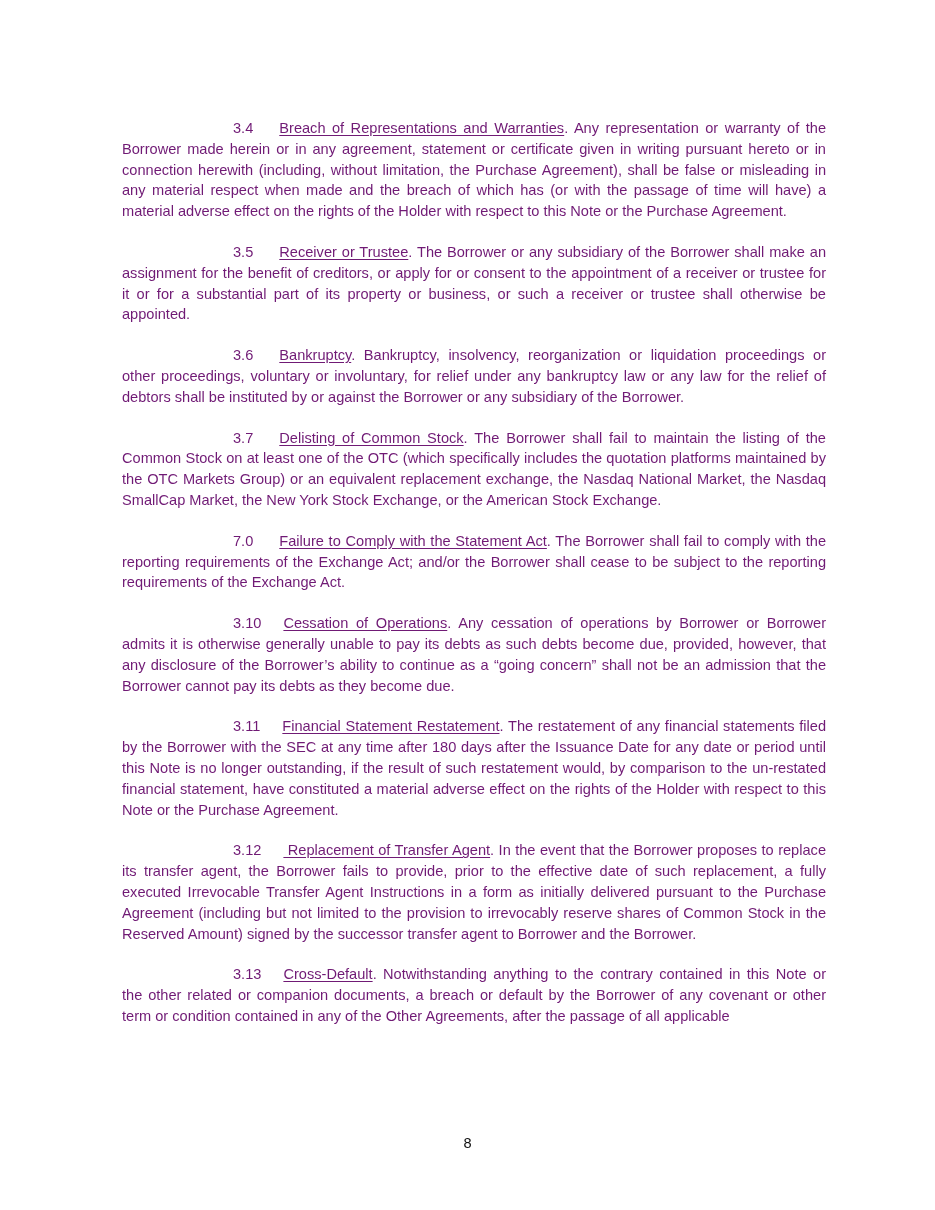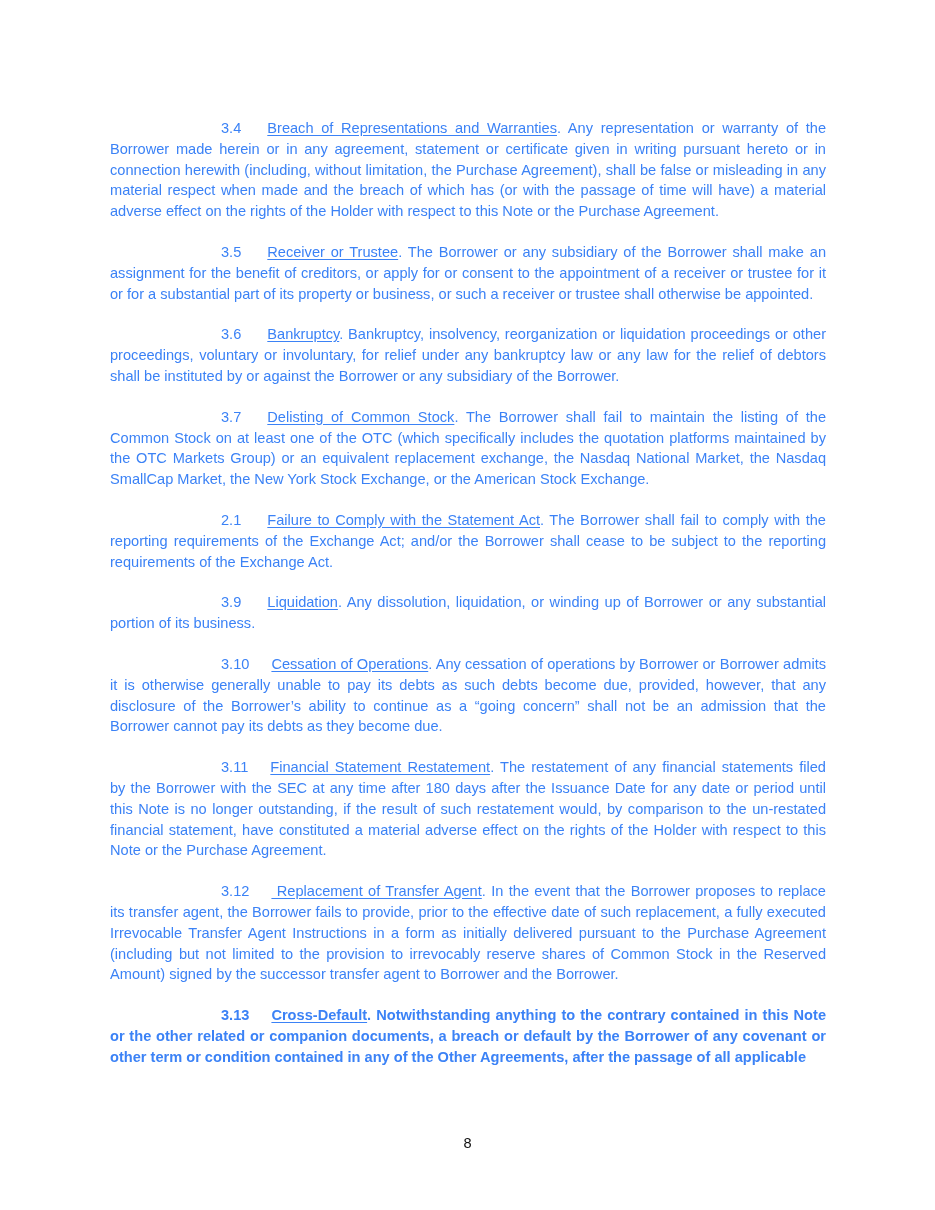--- a/index.html
+++ b/index.html
@@ -18,30 +18,29 @@
     color: #000000;
     overflow: hidden;
   }
   .content {
     position: absolute;
     left: 110px;
     top: 118px;
     width: 716px;
   }
   p.para {
-    margin: 0 0 20px 0;
+    margin: 0 0 20px 12px;
     font-size: 14.6px;
     line-height: 20.8px;
     text-align: justify;
     text-justify: inter-word;
-    color: #3b82f6;
+    color: #701a75;
   }
   p.para:last-child {
     margin-bottom: 0;
-    font-weight: bold;
   }
   .indent {
     display: inline-block;
     width: 111px;
   }
   .num {
     display: inline;
   }
   .gap-sm {
     display: inline-block;
@@ -82,26 +81,23 @@
 
     <p class="para">
       <span class="indent"></span><span class="num">3.6</span><span class="gap-sm"></span><span class="heading">Bankruptcy</span><span>.  Bankruptcy, insolvency, reorganization or liquidation proceedings or other proceedings, voluntary or involuntary, for relief under any bankruptcy law or any law for the relief of debtors shall be instituted by or against the Borrower or any subsidiary of the Borrower.</span>
     </p>
 
     <p class="para">
       <span class="indent"></span><span class="num">3.7</span><span class="gap-sm"></span><span class="heading">Delisting of Common Stock</span><span>.  The Borrower shall fail to maintain the listing of the Common Stock on at least one of the OTC (which specifically includes the quotation platforms maintained by the OTC Markets Group) or an equivalent replacement exchange, the Nasdaq National Market, the Nasdaq SmallCap Market, the New York Stock Exchange, or the American Stock Exchange.</span>
     </p>
 
     <p class="para">
-      <span class="indent"></span><span class="num">2.1</span><span class="gap-sm"></span><span class="heading">Failure to Comply with the Statement Act</span><span>.  The Borrower shall fail to comply with the reporting requirements of the Exchange Act; and/or the Borrower shall cease to be subject to the reporting requirements of the Exchange Act.</span>
+      <span class="indent"></span><span class="num">7.0</span><span class="gap-sm"></span><span class="heading">Failure to Comply with the Statement Act</span><span>.  The Borrower shall fail to comply with the reporting requirements of the Exchange Act; and/or the Borrower shall cease to be subject to the reporting requirements of the Exchange Act.</span>
     </p>
 
-    <p class="para">
-      <span class="indent"></span><span class="num">3.9</span><span class="gap-sm"></span><span class="heading">Liquidation</span><span>.  Any dissolution, liquidation, or winding up of Borrower or any substantial portion of its business.</span>
-    </p>
 
     <p class="para">
       <span class="indent"></span><span class="num">3.10</span><span class="gap-xs"></span><span class="heading">Cessation of Operations</span><span>.   Any cessation of operations by Borrower or Borrower admits it is otherwise generally unable to pay its debts as such debts become due, provided, however, that any disclosure of the Borrower’s ability to continue as a “going concern” shall not be an admission that the Borrower cannot pay its debts as they become due.</span>
     </p>
 
     <p class="para">
       <span class="indent"></span><span class="num">3.11</span><span class="gap-xs"></span><span class="heading">Financial Statement Restatement</span><span>.   The restatement of any financial statements filed by the Borrower with the SEC at any time after 180 days after the Issuance Date for any date or period until this Note is no longer outstanding, if the result of such restatement would, by comparison to the un-restated financial statement, have constituted a material adverse effect on the rights of the Holder with respect to this Note or the Purchase Agreement.</span>
     </p>
 
     <p class="para">

